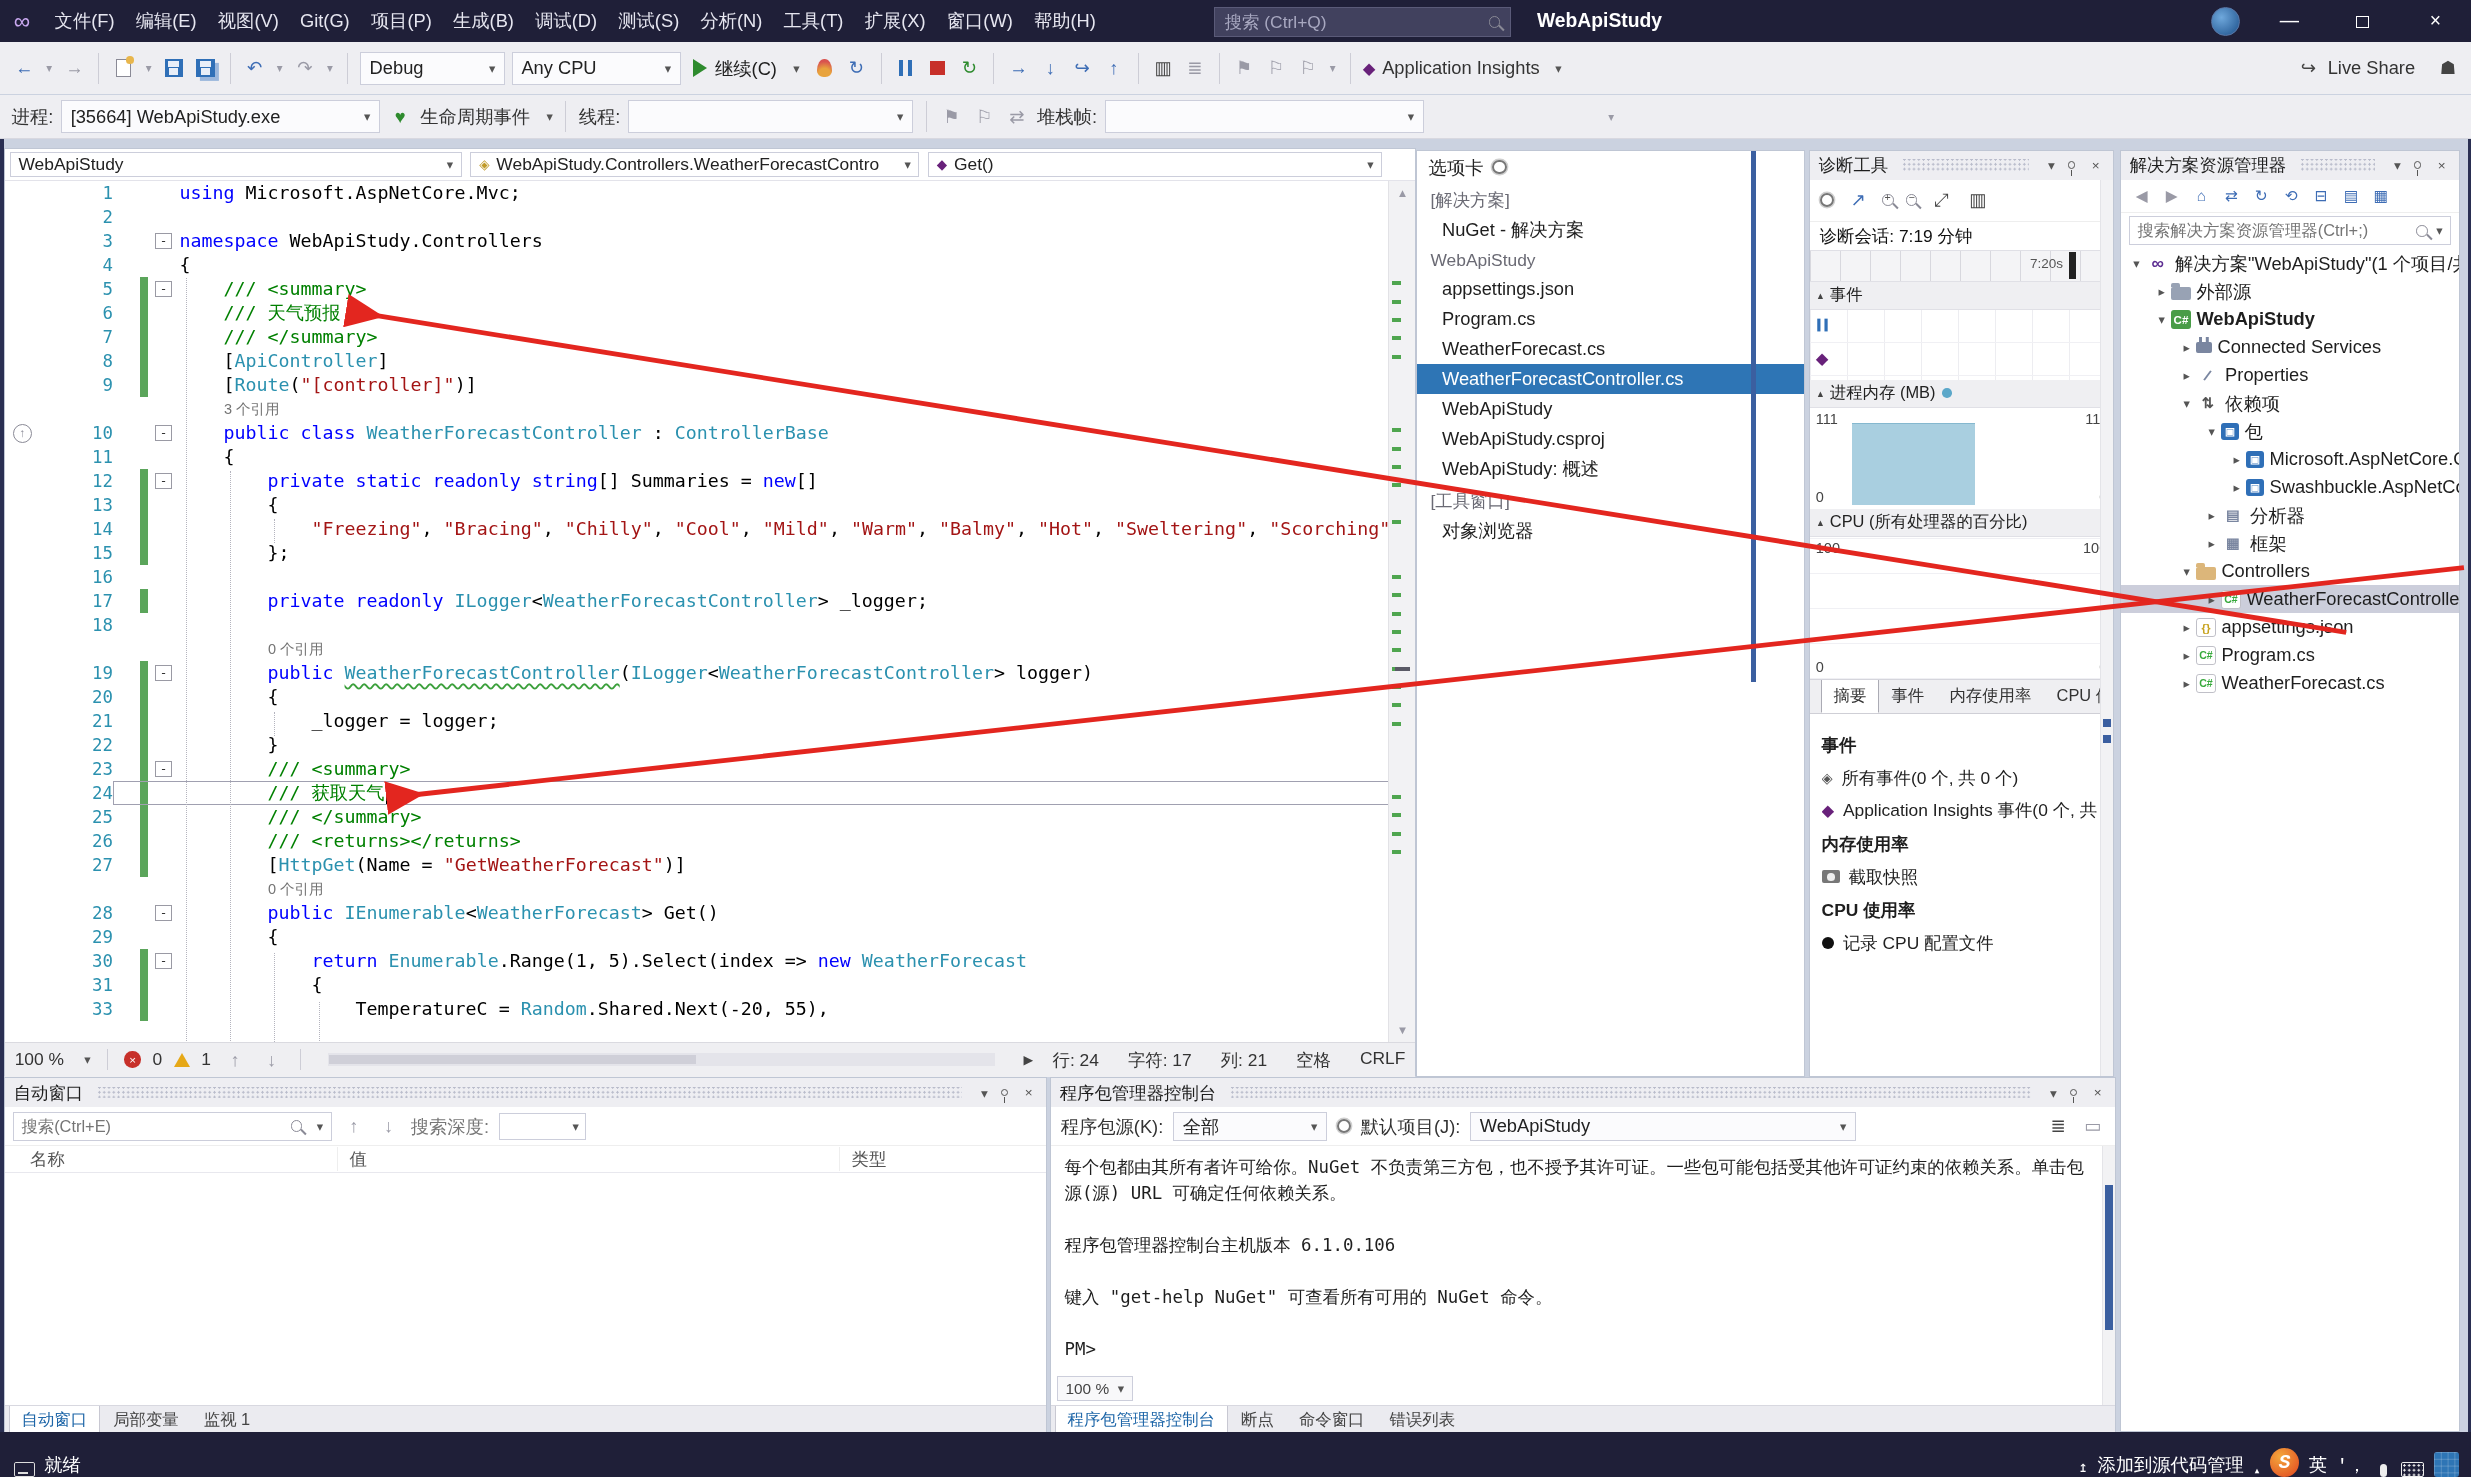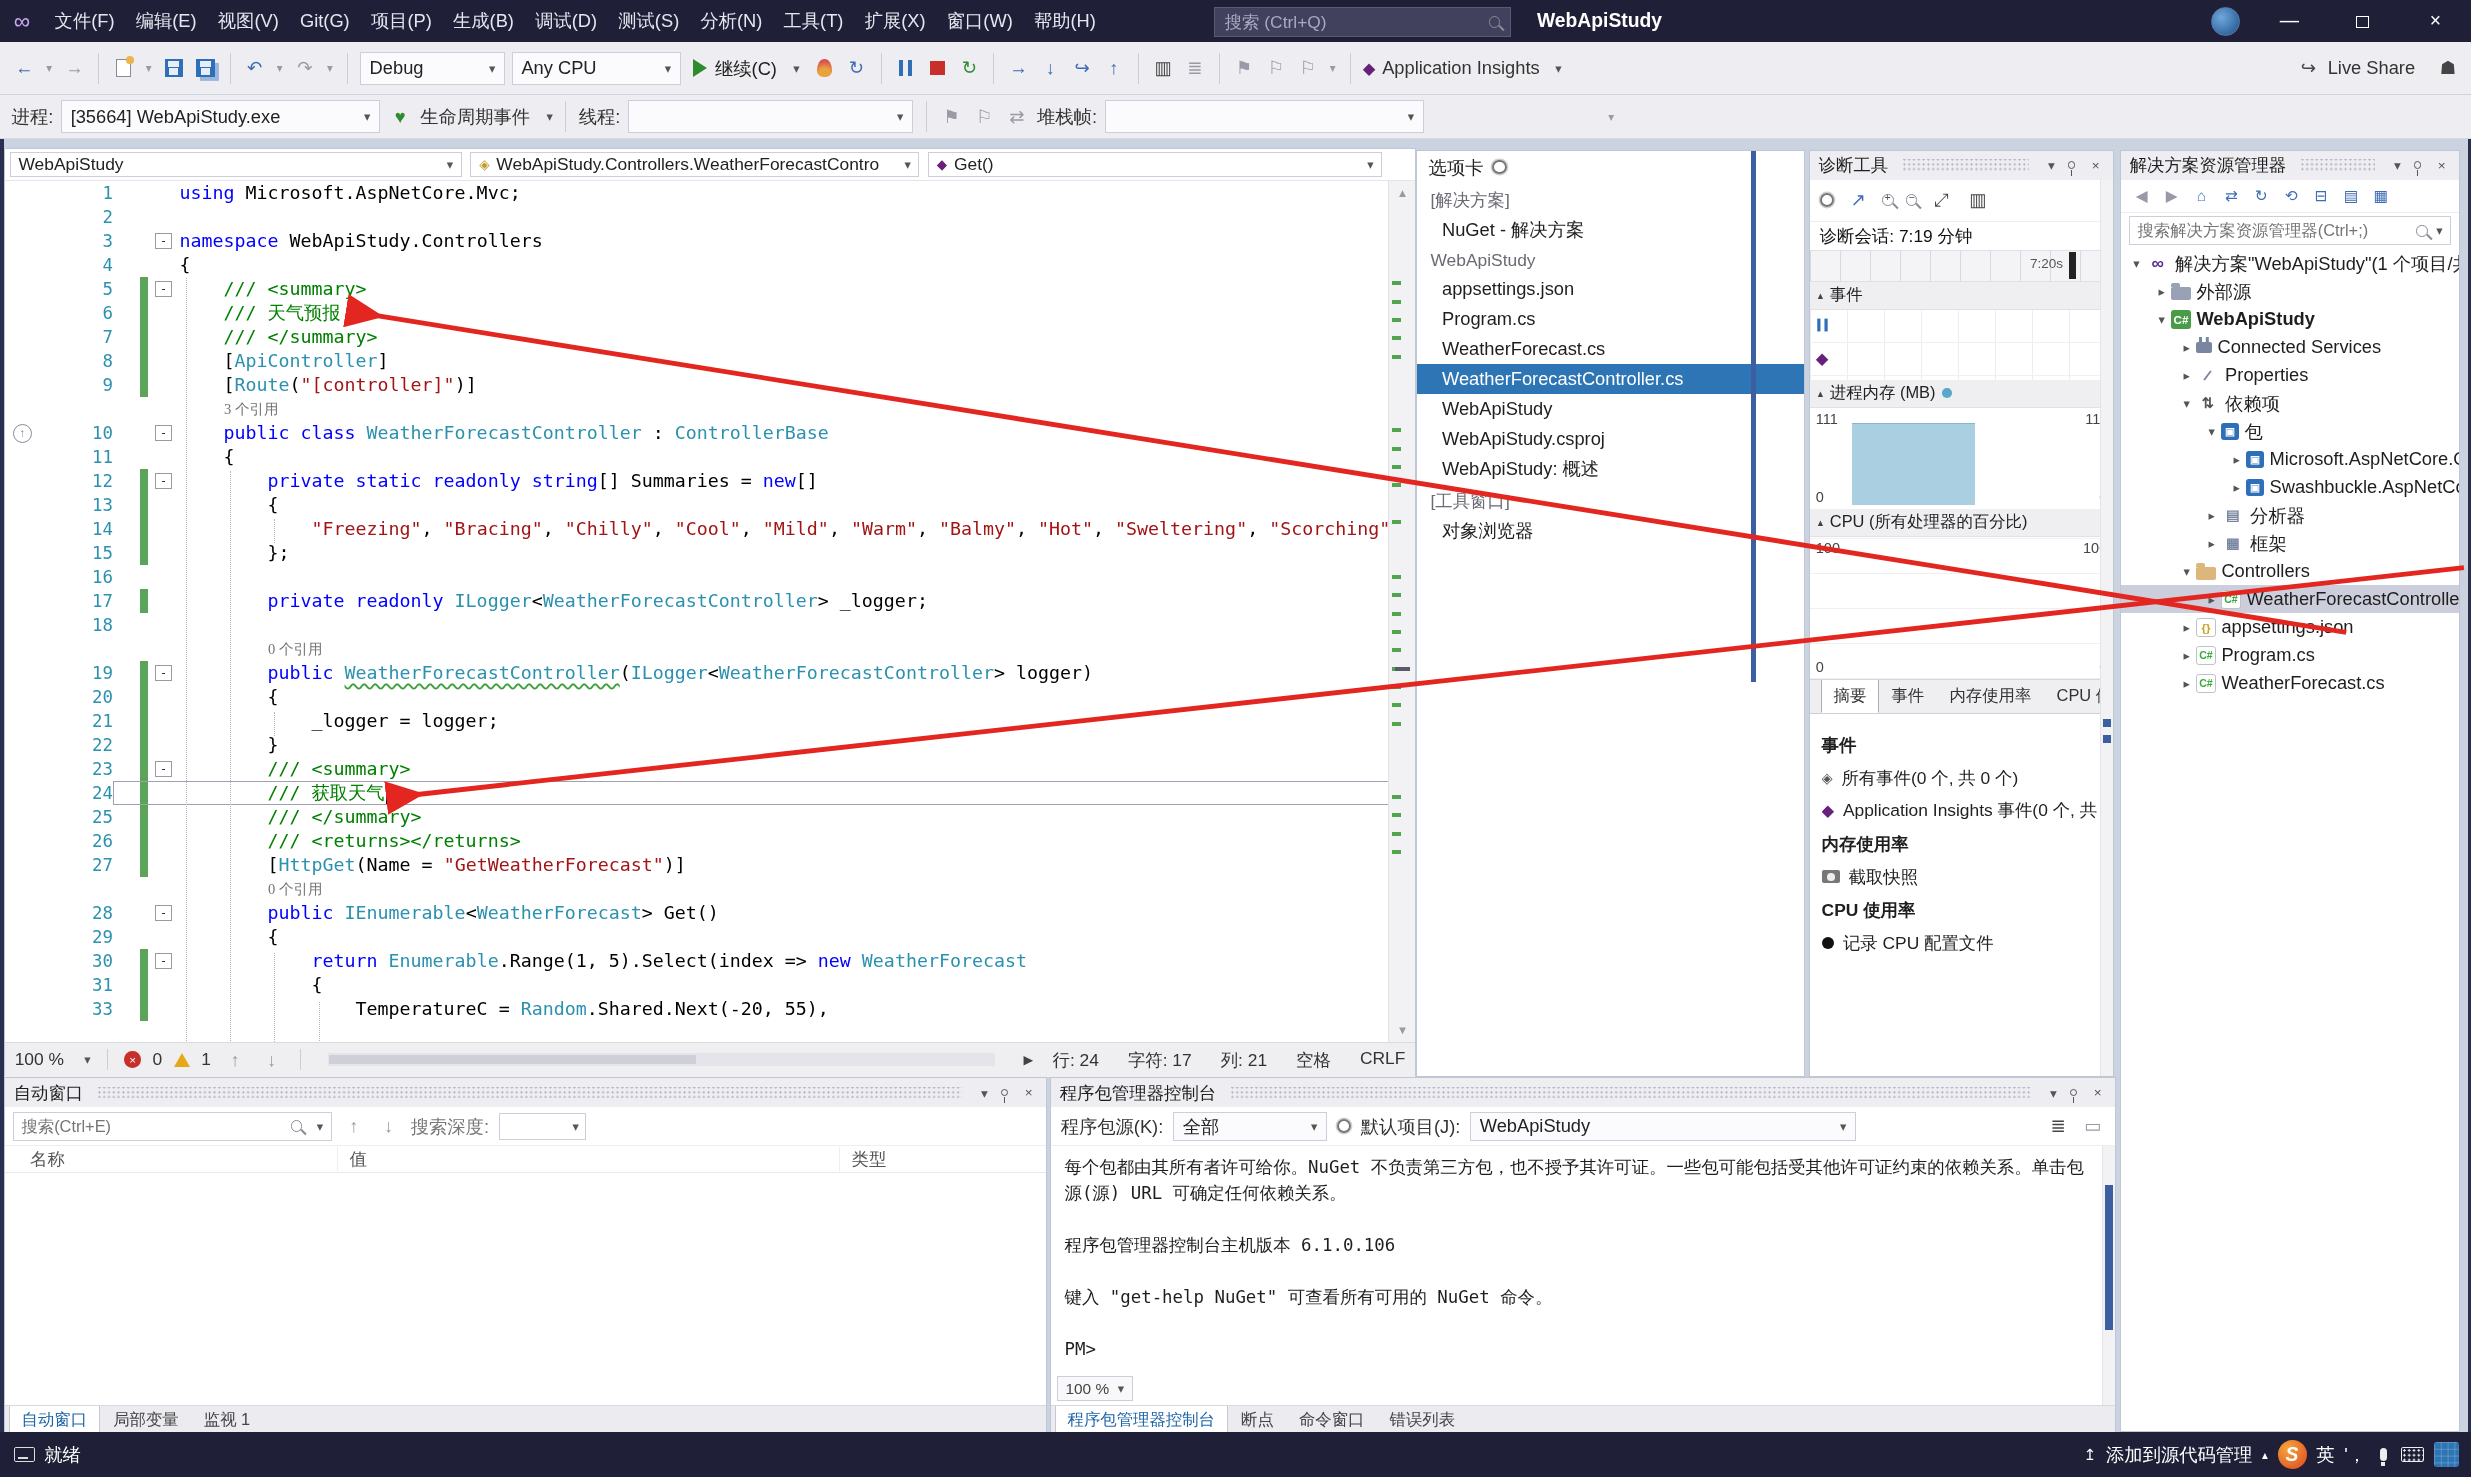--- a/index.html
+++ b/index.html
@@ -71,21 +71,21 @@
 .chg{width:7.7px;margin-left:27px;flex:none;}
 .chg.on{background:var(--change-bar-green,#5BA55B);}
 .fold{width:16.4px;height:16.4px;margin:3.9px 0 0 7.7px;flex:none;border:1px solid #9A9AA4;background:#FFF;font-size:12.6px;line-height:13.5px;text-align:center;color:#333;}
 .fold.none{visibility:hidden;}
 .ct{white-space:pre;padding-left:7.7px;color:#000;flex:1;}
 .kw{color:var(--keyword,#0000FF);}
 .ty{color:var(--type-name,#2B91AF);}
 .tysq{color:var(--type-name,#2B91AF);text-decoration:underline wavy #3CA03C 1.9px;text-underline-offset:3.9px;}
 .str{color:var(--string-literal,#A31515);}
 .com{color:var(--comment,#008000);}
-.lens{color:#747474;font-size:14.5px;font-family:Liberation Serif, serif;line-height:24px;}
+.lens{color:#747474;font-size:14.5px;font-family:Liberation Sans, sans-serif;line-height:24px;}
 .curline .linebody{outline:1px solid #A0A0B0;outline-offset:-1px;}
 .cursor{display:inline-block;width:1.9px;height:20px;background:#000;vertical-align:middle;margin-left:1px;}
 .guide{position:absolute;border-left:1px dotted #B4B4BE;pointer-events:none;}
 .gutter-pin{position:absolute;left:7.7px;width:19.3px;height:19.3px;border:1.9px solid #8A8A96;border-radius:50%;color:#8A8A96;font-size:11.6px;text-align:center;line-height:15.4px;}
 .vscroll{position:absolute;right:0;top:0;width:27px;height:861px;background:#F2F2F4;border-left:1px solid #E2E2E6;}
 .varrow{position:absolute;left:0;width:27px;height:24px;color:#9A9AA6;font-size:11.6px;text-align:center;line-height:24px;}
 .tickg{position:absolute;left:2.9px;width:8.7px;height:4.8px;background:#4FA64F;}
 .tickc{position:absolute;left:5.8px;width:15.4px;height:3.9px;background:#5A5A66;}
 .estatus{height:35px;background:#EFEFF2;border-top:1px solid #DADAE0;display:flex;align-items:center;padding:0 9.7px;gap:11.6px;font-size:17.4px;color:#333;}
 .errdot{display:inline-flex;width:16.4px;height:16.4px;border-radius:50%;background:#C7302A;color:#FFF;font-size:11.6px;align-items:center;justify-content:center;}
@@ -178,21 +178,21 @@
 
 .pmc{left:1046px;top:938px;width:1066px;height:355px;}
 .pmc-toolbar{height:39px;display:flex;align-items:center;gap:9.7px;padding:0 9.7px;background:#FFF;border-bottom:1px solid #EEE;}
 .pmc-console{position:relative;height:259px;background:#FFF;font-family:"DejaVu Sans Mono",monospace;font-size:17.4px;color:#1E1E1E;padding:7.7px 25px 7.7px 13.5px;overflow:hidden;}
 .pmc-line{line-height:26px;white-space:pre-wrap;}
 .pmc-zoom{position:absolute;left:5.8px;bottom:3.9px;height:25px;border:1px solid #CCCEDB;background:#F8F8FA;display:flex;align-items:center;padding:0 7.7px;font-size:15.4px;color:#444;font-family:"Liberation Sans",sans-serif;}
 .pmc-scroll{position:absolute;right:0;top:0;width:13.5px;height:100%;background:#F2F2F4;border-left:1px solid #E4E4E8;}
 .pmc-scroll .th{position:absolute;left:2.9px;top:39px;width:7.7px;height:145px;background:#3B5FA0;}
 
 
-.statusbar{position:absolute;left:0;right:0;bottom:0;height:45px;background:var(--titlebar-bg,#1F1F38);display:flex;align-items:center;color:#FFF;font-size:18.3px;padding:0 13.5px;gap:9.7px;z-index:5;}
+.statusbar{position:absolute;left:0;right:0;bottom:0;height:45px;background:var(--titlebar-bg,#1F1F38);display:flex;align-items:flex-end;color:#FFF;font-size:18.3px;padding:0 13.5px;gap:9.7px;z-index:5;font-family:Liberation Mono, monospace;}
 .sb-mon{width:21px;height:15.4px;border:1.9px solid #DDD;border-radius:1.9px;position:relative;}
 .sb-mon::after{content:"";position:absolute;left:3.9px;bottom:1.9px;width:9.7px;height:1.9px;background:#DDD;}
 .flex{flex:1;}
 .sogou{width:29px;height:29px;border-radius:50%;background:radial-gradient(circle at 35% 30%,#F4A73C,#E0441F);color:#FFF;font-weight:bold;font-style:italic;font-size:19.3px;display:flex;align-items:center;justify-content:center;}
 .ime{color:#FFF;font-size:18.3px;}
 .sb-kb{width:23px;height:15.4px;border:1.9px solid #EEE;border-radius:1.9px;background-image:radial-gradient(#EEE 1px,transparent 1.2px);background-size:4.8px 4.8px;}
 .sb-mic{width:7.7px;height:13.5px;background:#EEE;border-radius:3.9px;position:relative;margin:0 3.9px;}
 .sb-mic::after{content:"";position:absolute;left:1.9px;top:14.5px;width:3.9px;height:3.9px;background:#EEE;}
 .sb-grid{width:25px;height:25px;background:#2E75B5;background-image:linear-gradient(#FFF3 1px,transparent 1px),linear-gradient(90deg,#FFF3 1px,transparent 1px);background-size:6.8px 6.8px;border-radius:2.9px;}
 

